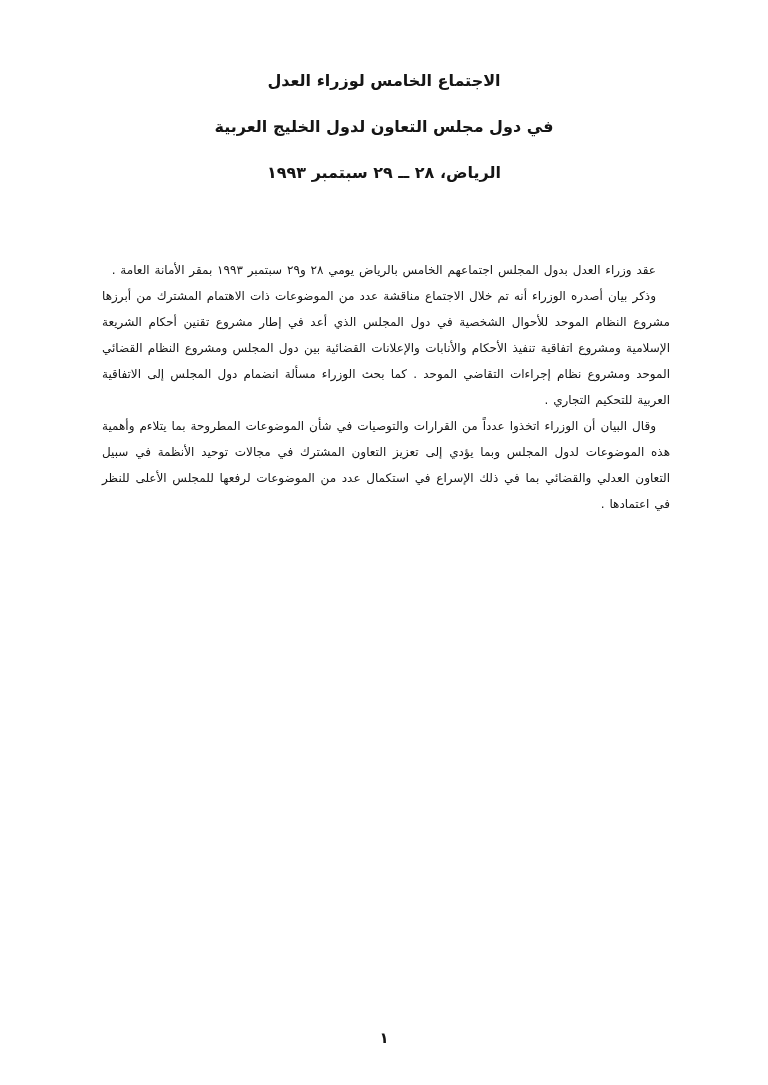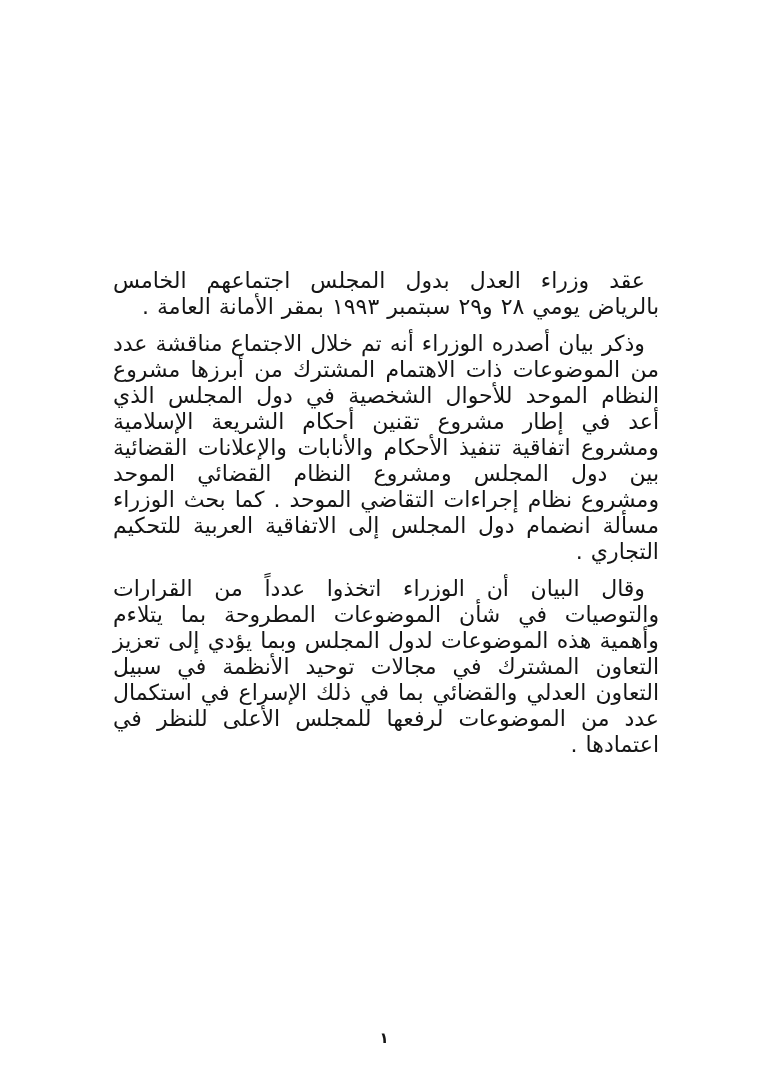--- a/index.html
+++ b/index.html
@@ -35,22 +35,22 @@
   .body-text {
     position: absolute;
     top: 257px;
     right: 98px;
     left: 102px;
     text-align: justify;
     text-align-last: right;
     direction: rtl;
   }
   .para {
-    margin: 11px;
-    font-size: 22px;
+    margin: 0;
+    font-size: 12px;
     line-height: 26px;
     text-indent: 14px;
     word-spacing: 1px;
   }
   .page-footer {
     position: absolute;
     bottom: 38px;
     left: 0;
     right: 0;
     text-align: center;
@@ -58,20 +58,25 @@
   .page-number {
     font-size: 15px;
     font-weight: bold;
   }
 </style>
 </head>
 <body>
 
 <div class="page">
 
+  <header class="title-block">
+    <div class="title-line">الاجتماع الخامس لوزراء العدل</div>
+    <div class="title-line">في دول مجلس التعاون لدول الخليج العربية</div>
+    <div class="title-line">الرياض، ٢٨ ــ ٢٩ سبتمبر ١٩٩٣</div>
+  </header>
 
   <main class="body-text">
     <p class="para">عقد وزراء العدل بدول المجلس اجتماعهم الخامس بالرياض يومي ٢٨ و٢٩ سبتمبر ١٩٩٣ بمقر الأمانة العامة .</p>
     <p class="para">وذكر بيان أصدره الوزراء أنه تم خلال الاجتماع مناقشة عدد من الموضوعات ذات الاهتمام المشترك من أبرزها مشروع النظام الموحد للأحوال الشخصية في دول المجلس الذي أعد في إطار مشروع تقنين أحكام الشريعة الإسلامية ومشروع اتفاقية تنفيذ الأحكام والأنابات والإعلانات القضائية بين دول المجلس ومشروع النظام القضائي الموحد ومشروع نظام إجراءات التقاضي الموحد . كما بحث الوزراء مسألة انضمام دول المجلس إلى الاتفاقية العربية للتحكيم التجاري .</p>
     <p class="para">وقال البيان أن الوزراء اتخذوا عدداً من القرارات والتوصيات في شأن الموضوعات المطروحة بما يتلاءم وأهمية هذه الموضوعات لدول المجلس وبما يؤدي إلى تعزيز التعاون المشترك في مجالات توحيد الأنظمة في سبيل التعاون العدلي والقضائي بما في ذلك الإسراع في استكمال عدد من الموضوعات لرفعها للمجلس الأعلى للنظر في اعتمادها .</p>
   </main>
 
   <footer class="page-footer">
     <span class="page-number">١</span>
   </footer>

